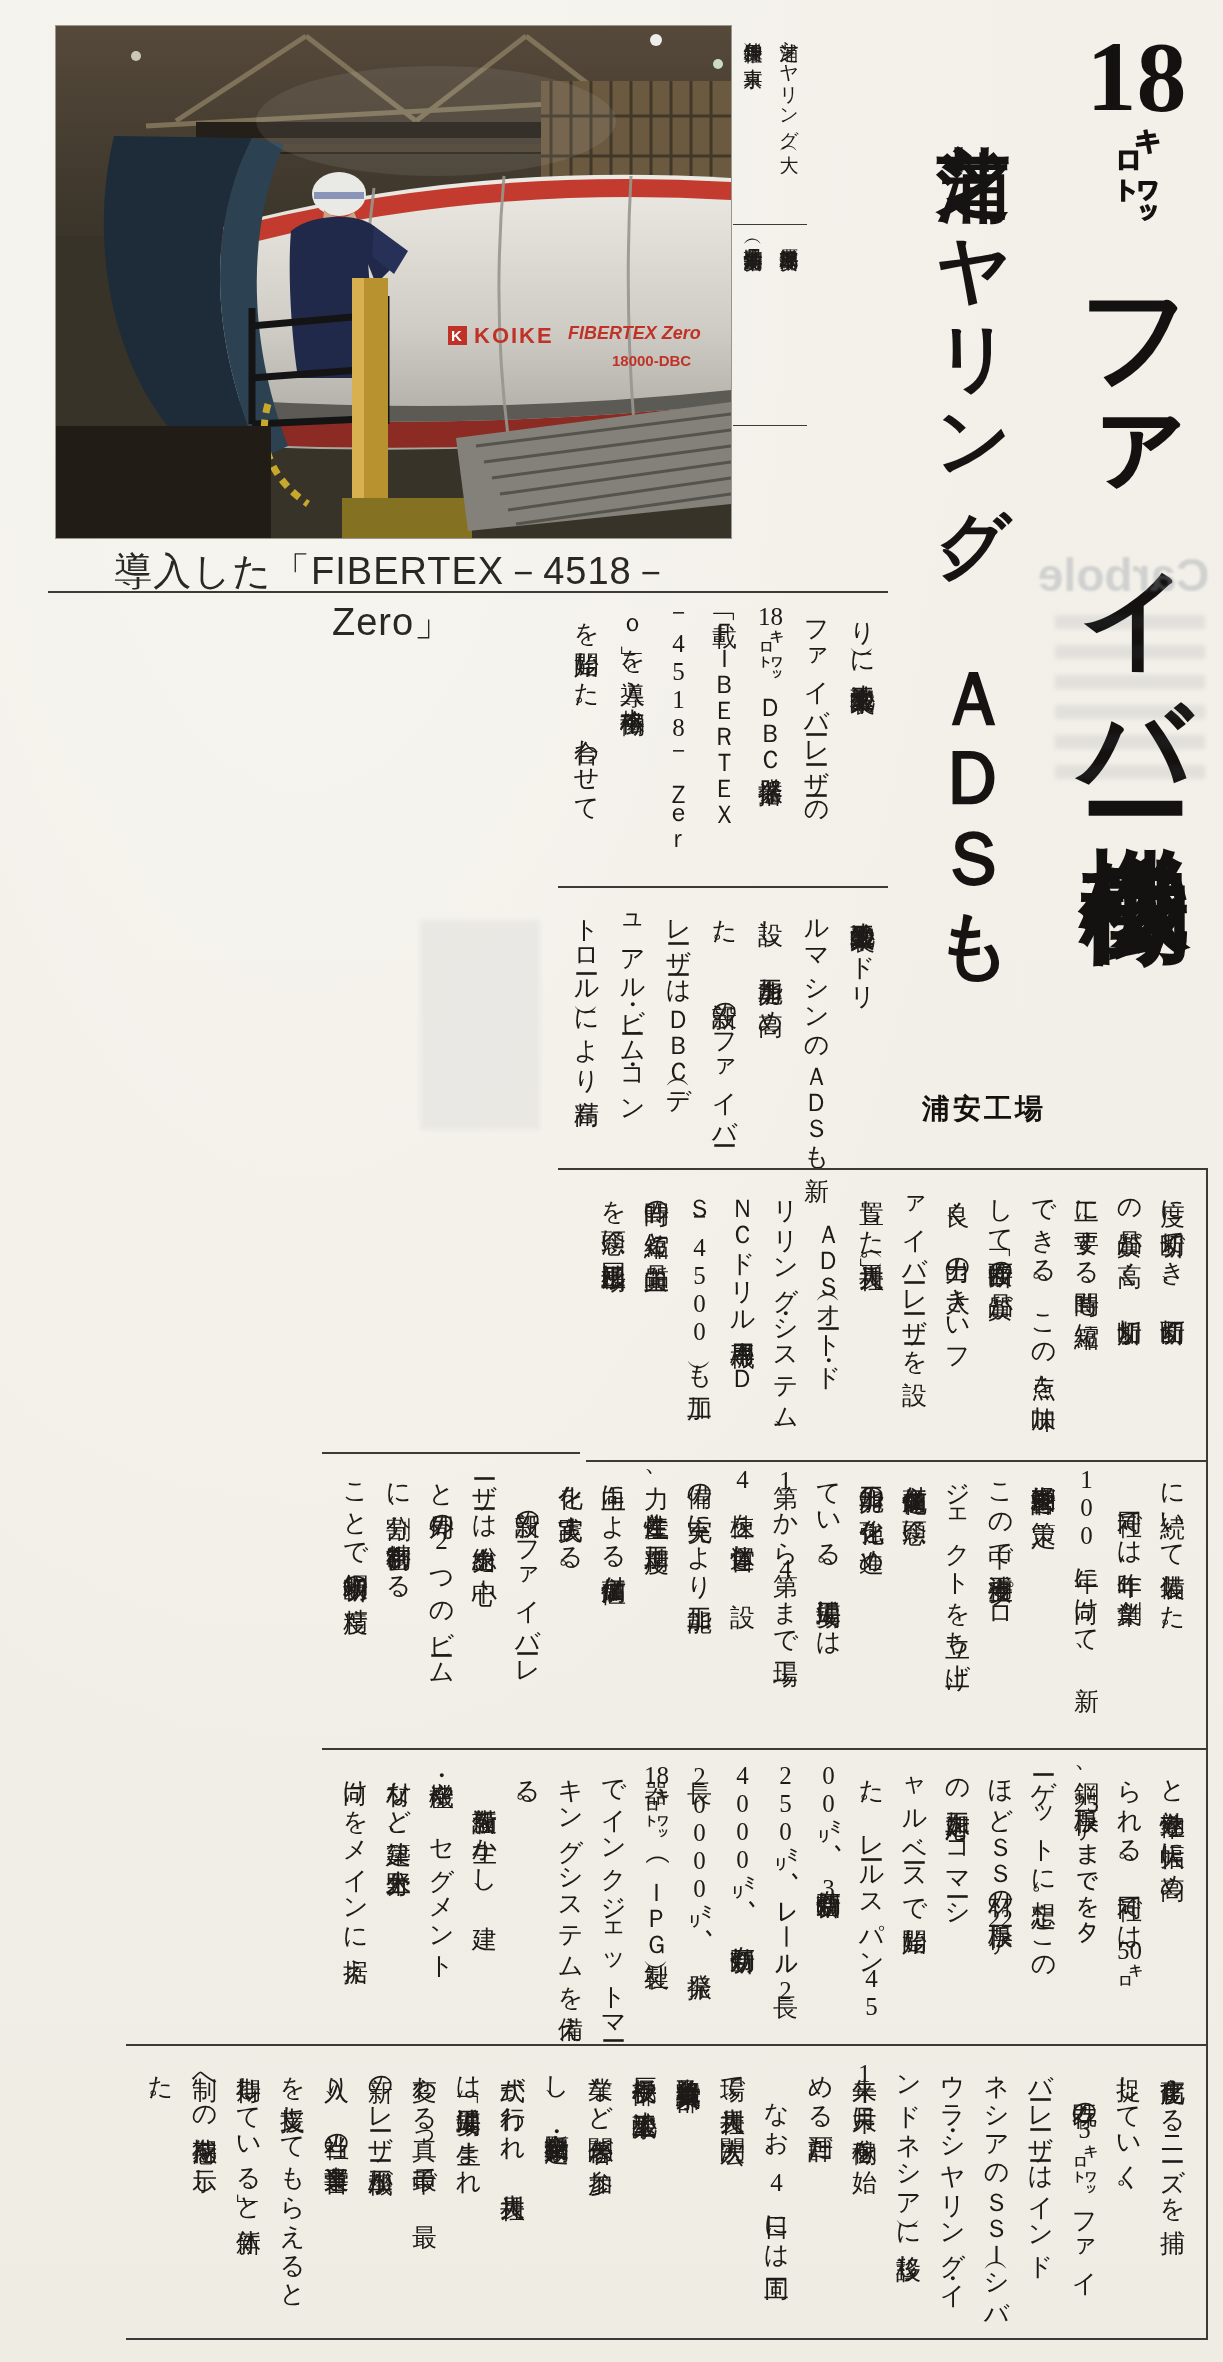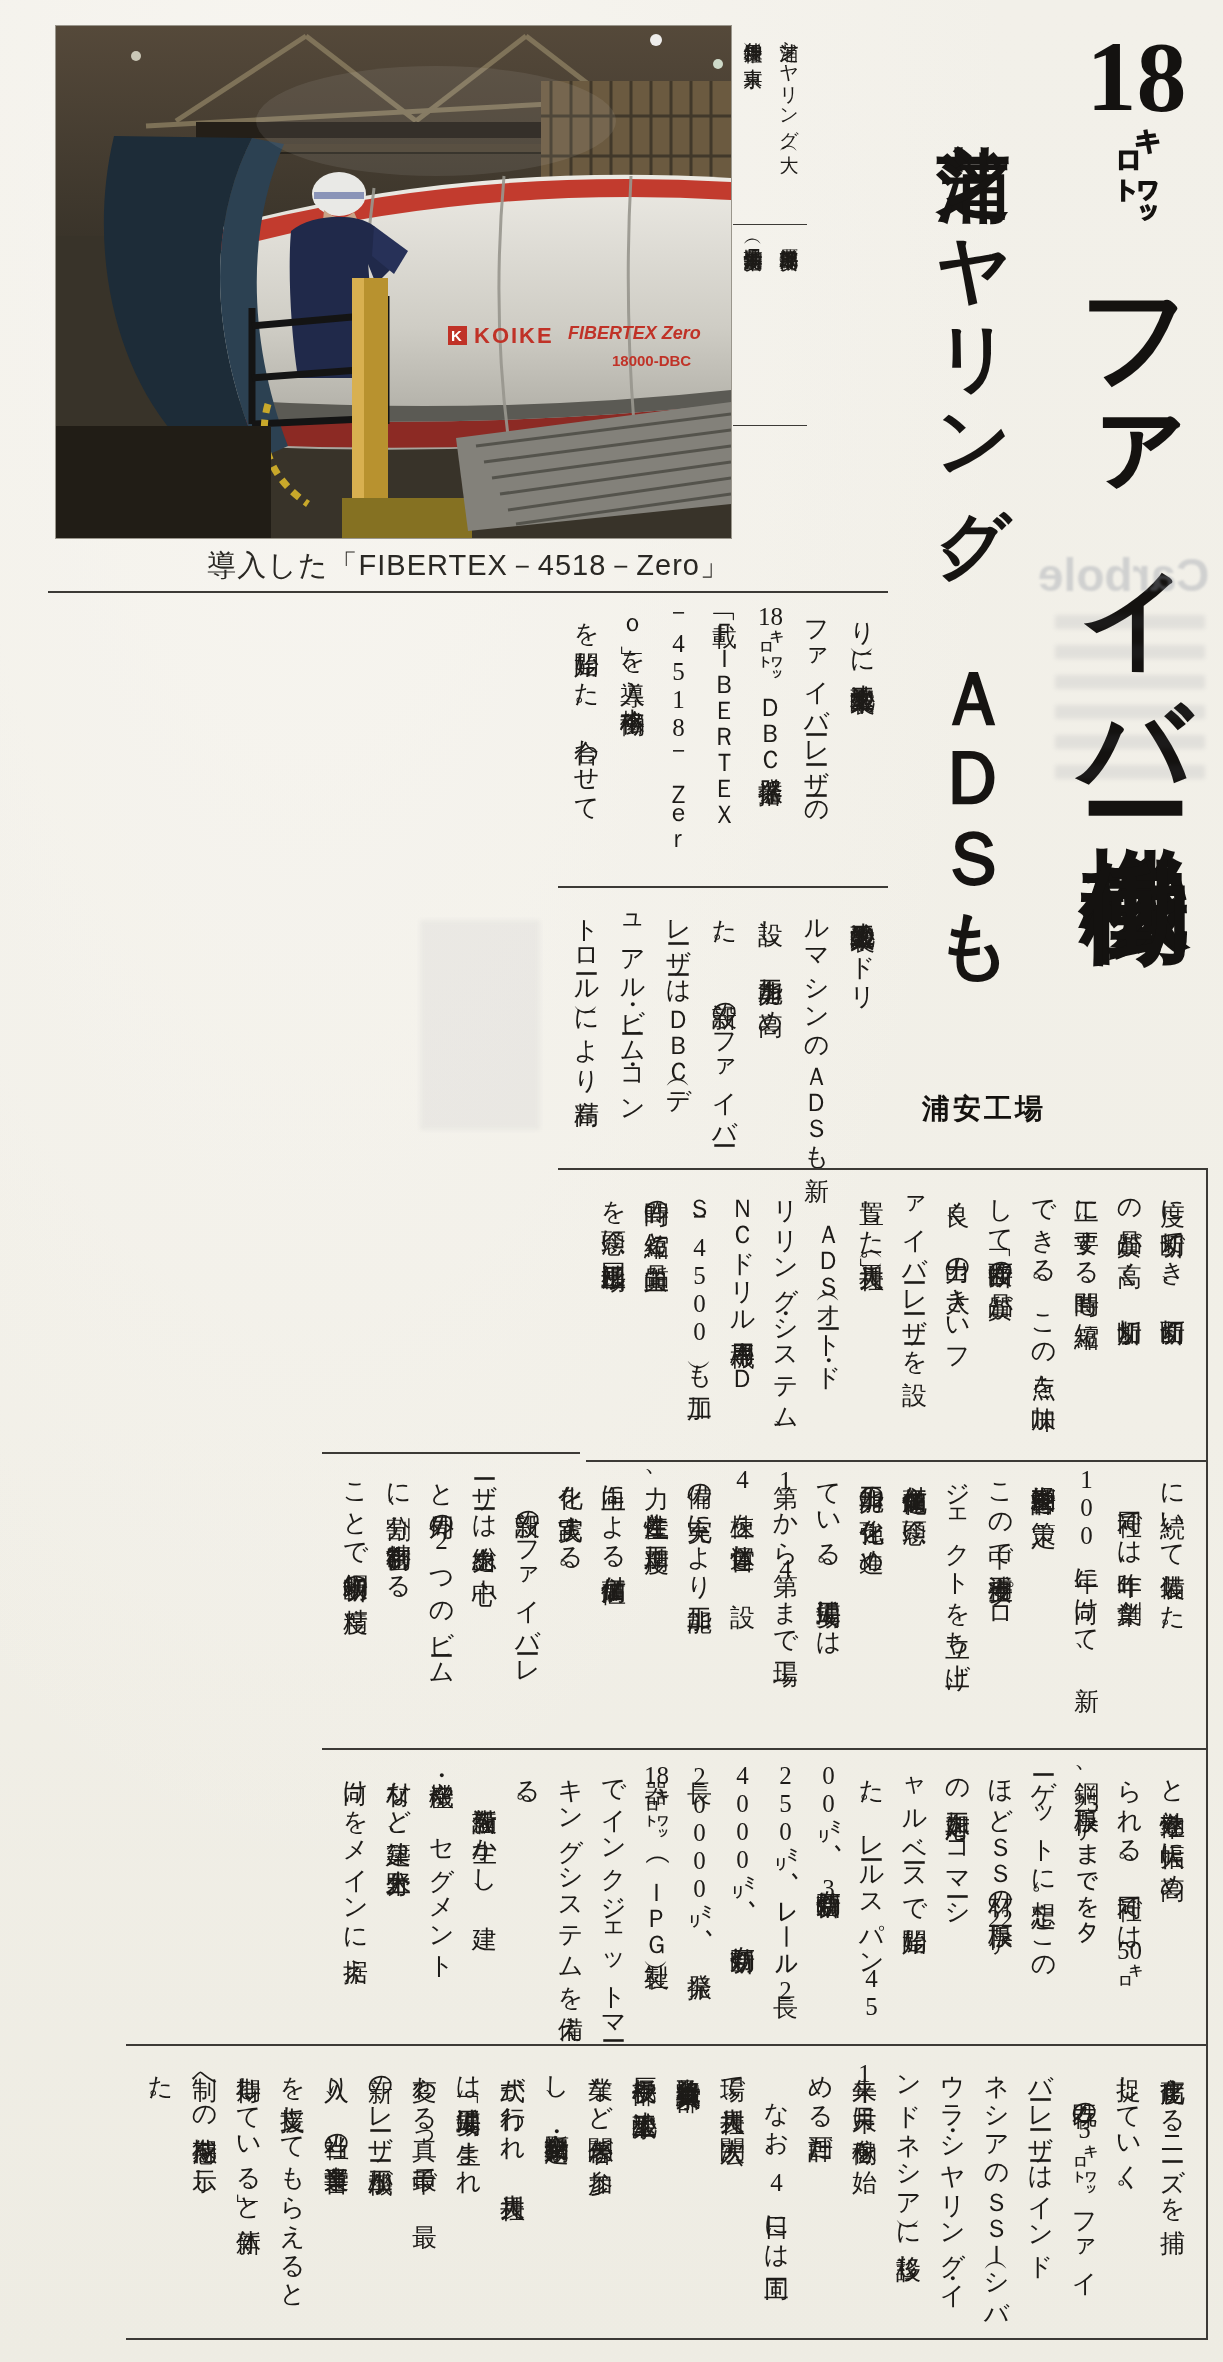--- a/index.html
+++ b/index.html
@@ -7,22 +7,22 @@
     position:relative; width:1223px; height:2362px; margin:0 auto;
     background: radial-gradient(ellipse at 25% 8%, #f7f5f0 0%, rgba(247,245,240,0) 55%),
                 linear-gradient(180deg, #f2f0e9 0%, #f1efe7 60%, #eeece3 100%);
     font-family:"Liberation Serif", serif;
     color:#1c1a17; overflow:hidden;
   }
   
   .photo { position:absolute; left:55px; top:25px; width:675px; height:512px;
            border:1px solid #9a968c; background:#2e2a23; }
   .photo svg { display:block; width:100%; height:100%; }
-  .caption { position:absolute; left:55px; top:546px; width:675px; text-align:right;
-             font-family:"Liberation Sans", sans-serif; font-size:29px; font-weight:500;
+  .caption { position:absolute; left:55px; top:546px; width:675px; text-align:center;
+             font-family:"Liberation Sans", sans-serif; font-size:38px; font-weight:500;
              color:#2a2824; letter-spacing:1px; }
   
   .hrule { position:absolute; background:#3c3a36; height:2px; }
   .vrule { position:absolute; background:#3c3a36; width:2px; }
   
   .vband { position:absolute; writing-mode:vertical-rl; text-orientation:upright;
            color:#1d1b18; }
   .vband .col { height:100%; overflow:visible; }
   .tcy { text-combine-upright:all; }
   .lead  { font-size:19px; line-height:36px; letter-spacing:0.5px; }

